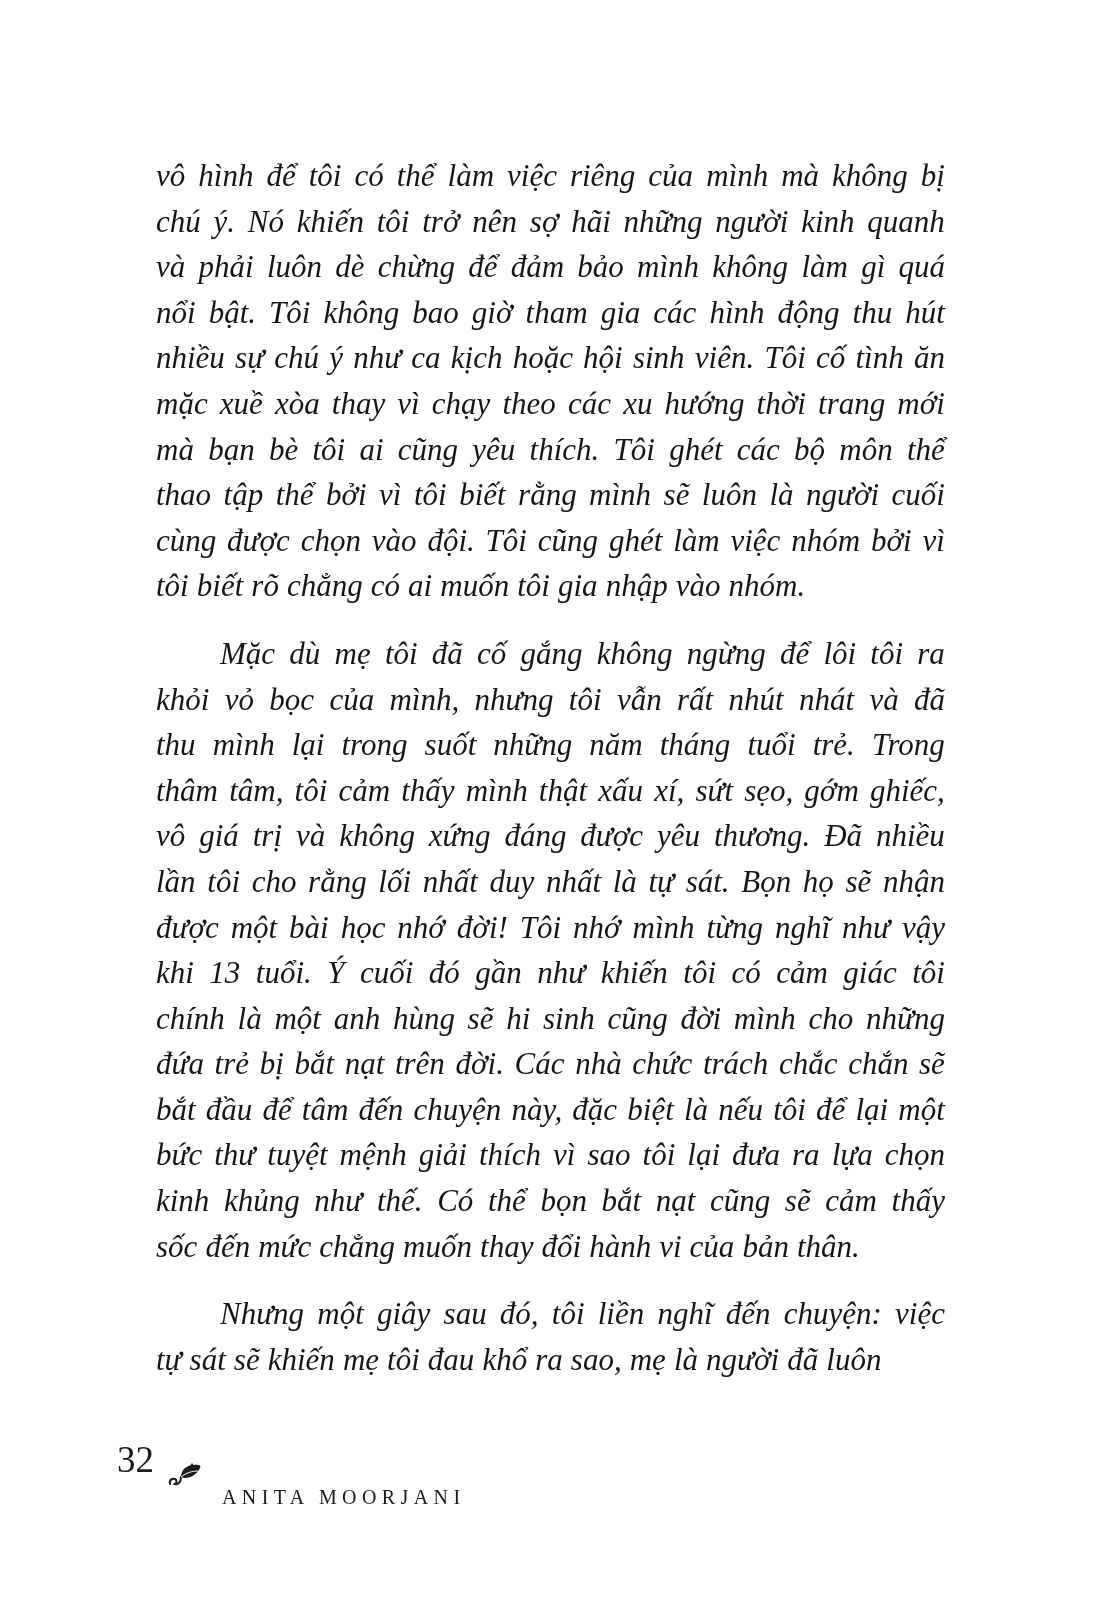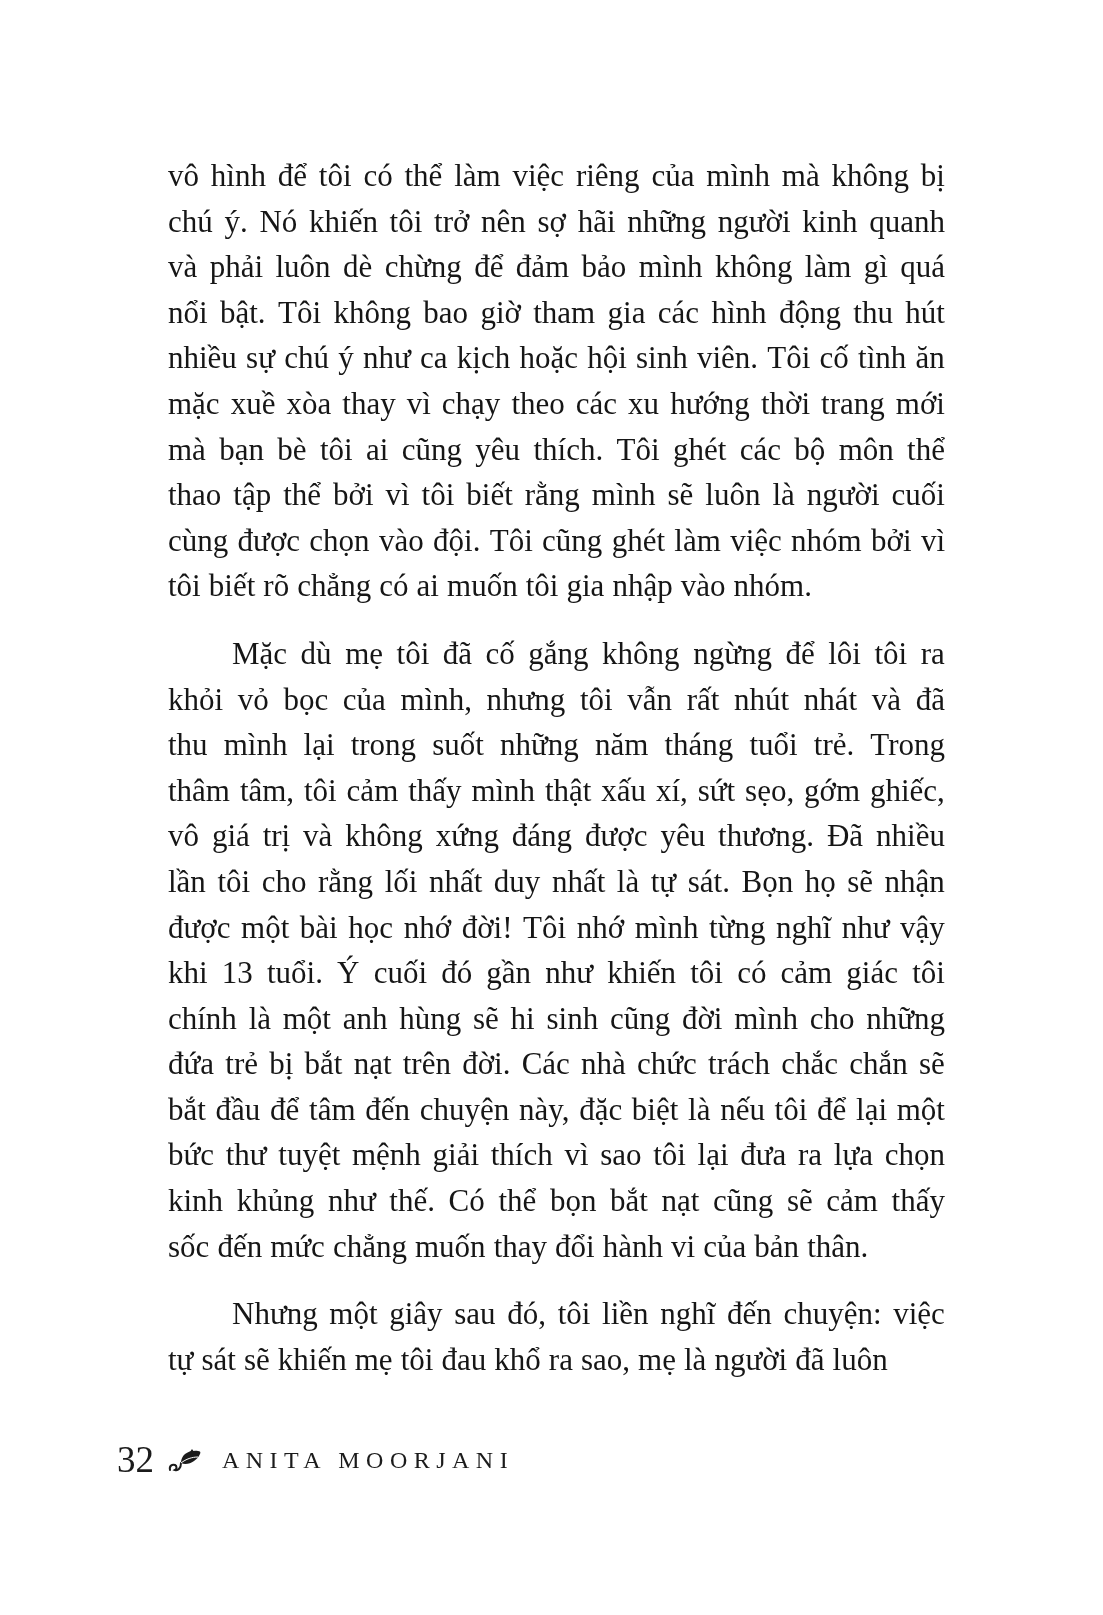--- a/index.html
+++ b/index.html
@@ -17,60 +17,62 @@
   }
   #text-block {
     position: absolute;
     left: 152px;
     top: 153px;
     width: 793px;
     font-size: 31px;
     line-height: 45.6px;
   }
   .paragraph {
-    margin: 0 0 22px 16px;
+    margin: 0 0 22px 4px;
     padding: 0;
+    font-style: italic;
   }
   .line {
     display: flex;
     justify-content: space-between;
     align-items: baseline;
     height: 45.6px;
     white-space: nowrap;
   }
   .line.last {
     justify-content: flex-start;
     gap: 0.26em;
   }
   .line.indent {
     padding-left: 64px;
   }
   #footer {
     position: absolute;
     left: 117px;
     top: 1438px;
     display: flex;
-    align-items: center;
+    align-items: flex-start;
     gap: 14px;
   }
   #page-number {
     font-size: 37px;
     line-height: 44px;
     color: #1b1b1b;
   }
   #fleuron {
     align-self: center;
     position: relative;
     top: 4px;
   }
   #footer-author {
-    font-size: 24px;
+    font-size: 20px;
     letter-spacing: 0.27em;
     color: #1b1b1b;
     padding-left: 6px;
+    margin-top: 48px;
   }
 </style>
 </head>
 <body>
 
 <div id="text-block">
     <div class="paragraph">
       <div class="line">
         <span>vô</span>
         <span>hình</span>

